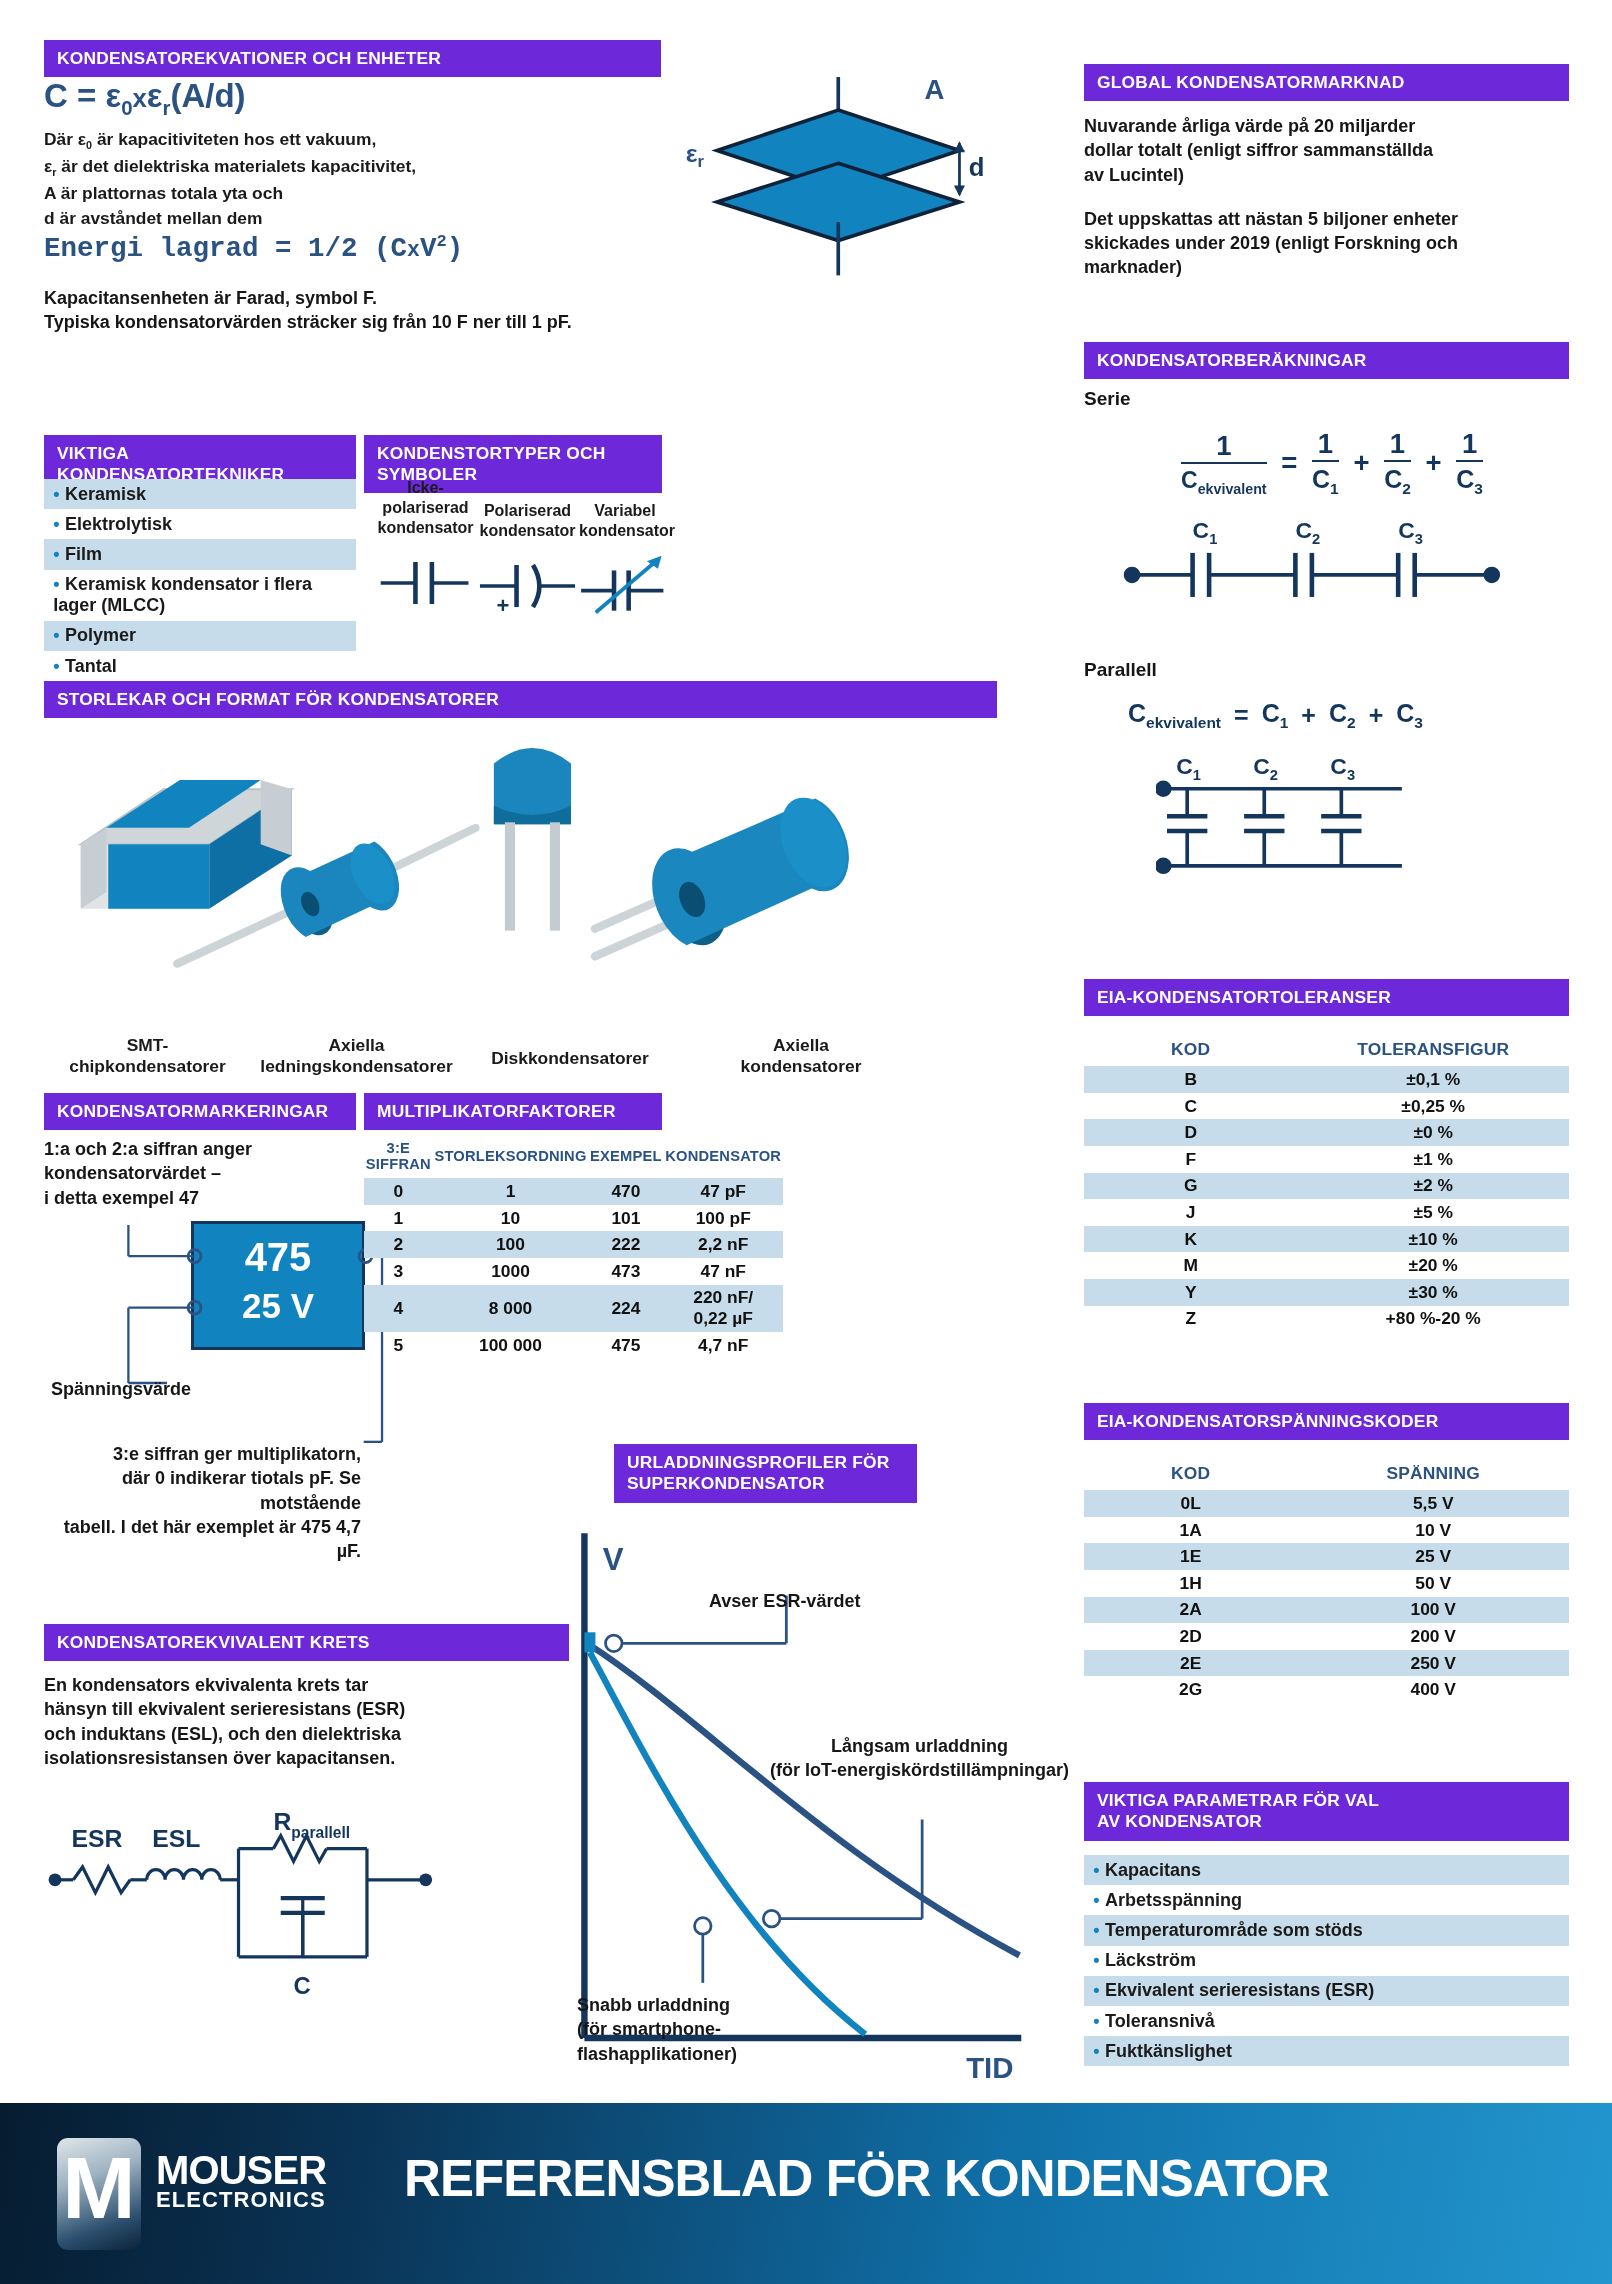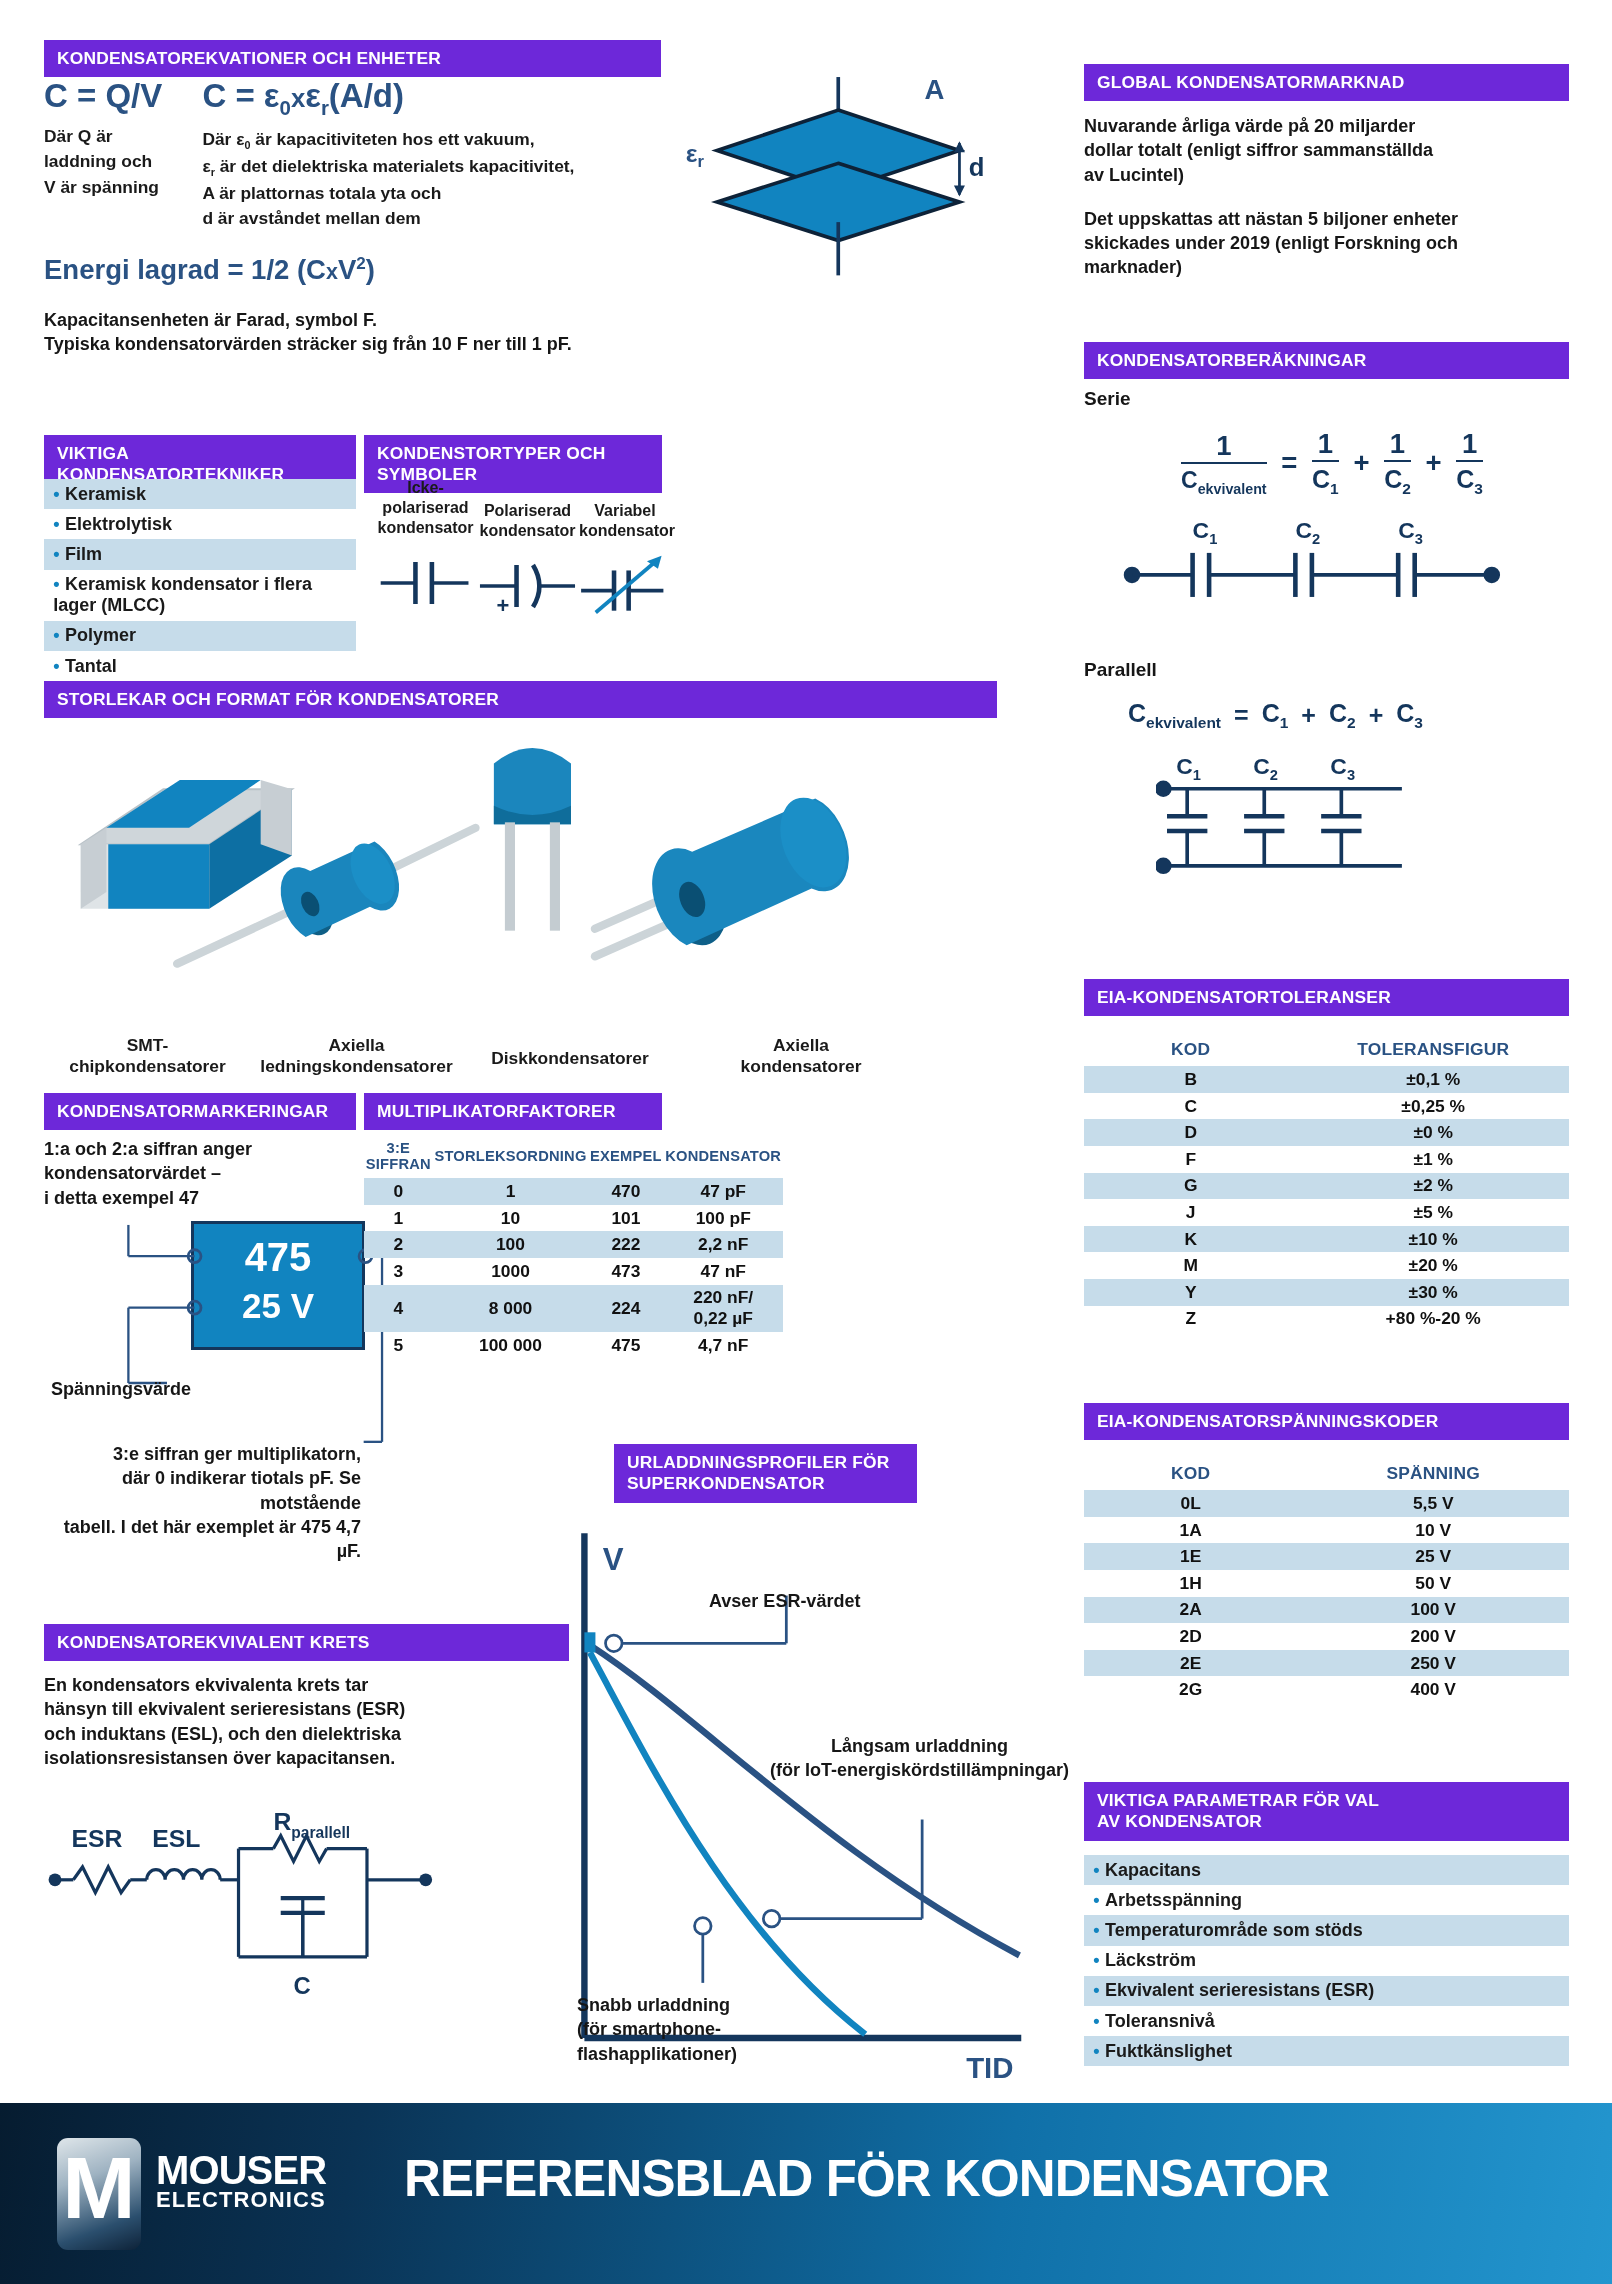--- a/index.html
+++ b/index.html
@@ -114,42 +114,34 @@
     font-size:51px;font-weight:bold;letter-spacing:-0.9px;white-space:nowrap;
   }
 </style>
 </head>
 <body>
 
 <div class="abs sec-head" id="eq-head">KONDENSATOREKVATIONER OCH ENHETER</div>
 
 <div class="abs" id="eq-body">
   <div style="display:flex;gap:18.4px;">
-    <div style="width:140px;">
-      <div class="cqv">C = Q/V</div>
-      <div class="small-def" style="margin-top:9.2px;">
-        <div>Där Q är</div>
-        <div>laddning och</div>
-        <div>V är spänning</div>
-      </div>
-    </div>
     <div style="width:422px;">
       <div class="ceps">
         <span>C = </span><span>ε</span><sub>0</sub><span style="font-size:.78em">x</span><span>ε</span><sub>r</sub><span>(A/d)</span>
       </div>
       <div class="small-def" style="margin-top:7.3px;">
         <div><span>Där </span><span>ε</span><sub>0</sub><span> är kapacitiviteten hos ett vakuum,</span></div>
         <div><span>ε</span><sub>r</sub><span> är det dielektriska materialets kapacitivitet,</span></div>
         <div>A är plattornas totala yta och</div>
         <div>d är avståndet mellan dem</div>
       </div>
     </div>
   </div>
 
-  <div class="energy" style="margin-top:22px;">
+  <div class="energy" style="font-family:Liberation Mono, monospace;">
     <span>Energi lagrad = 1/2 (C</span><span style="font-size:.78em">x</span><span>V</span><sup>2</sup><span>)</span>
   </div>
 
   <div class="body-txt" style="margin-top:22px;">
     <div>Kapacitansenheten är Farad, symbol F.</div>
     <div>Typiska kondensatorvärden sträcker sig från 10 F ner till 1 pF.</div>
   </div>
 </div>
 
 <div class="abs" id="plate-dia">

